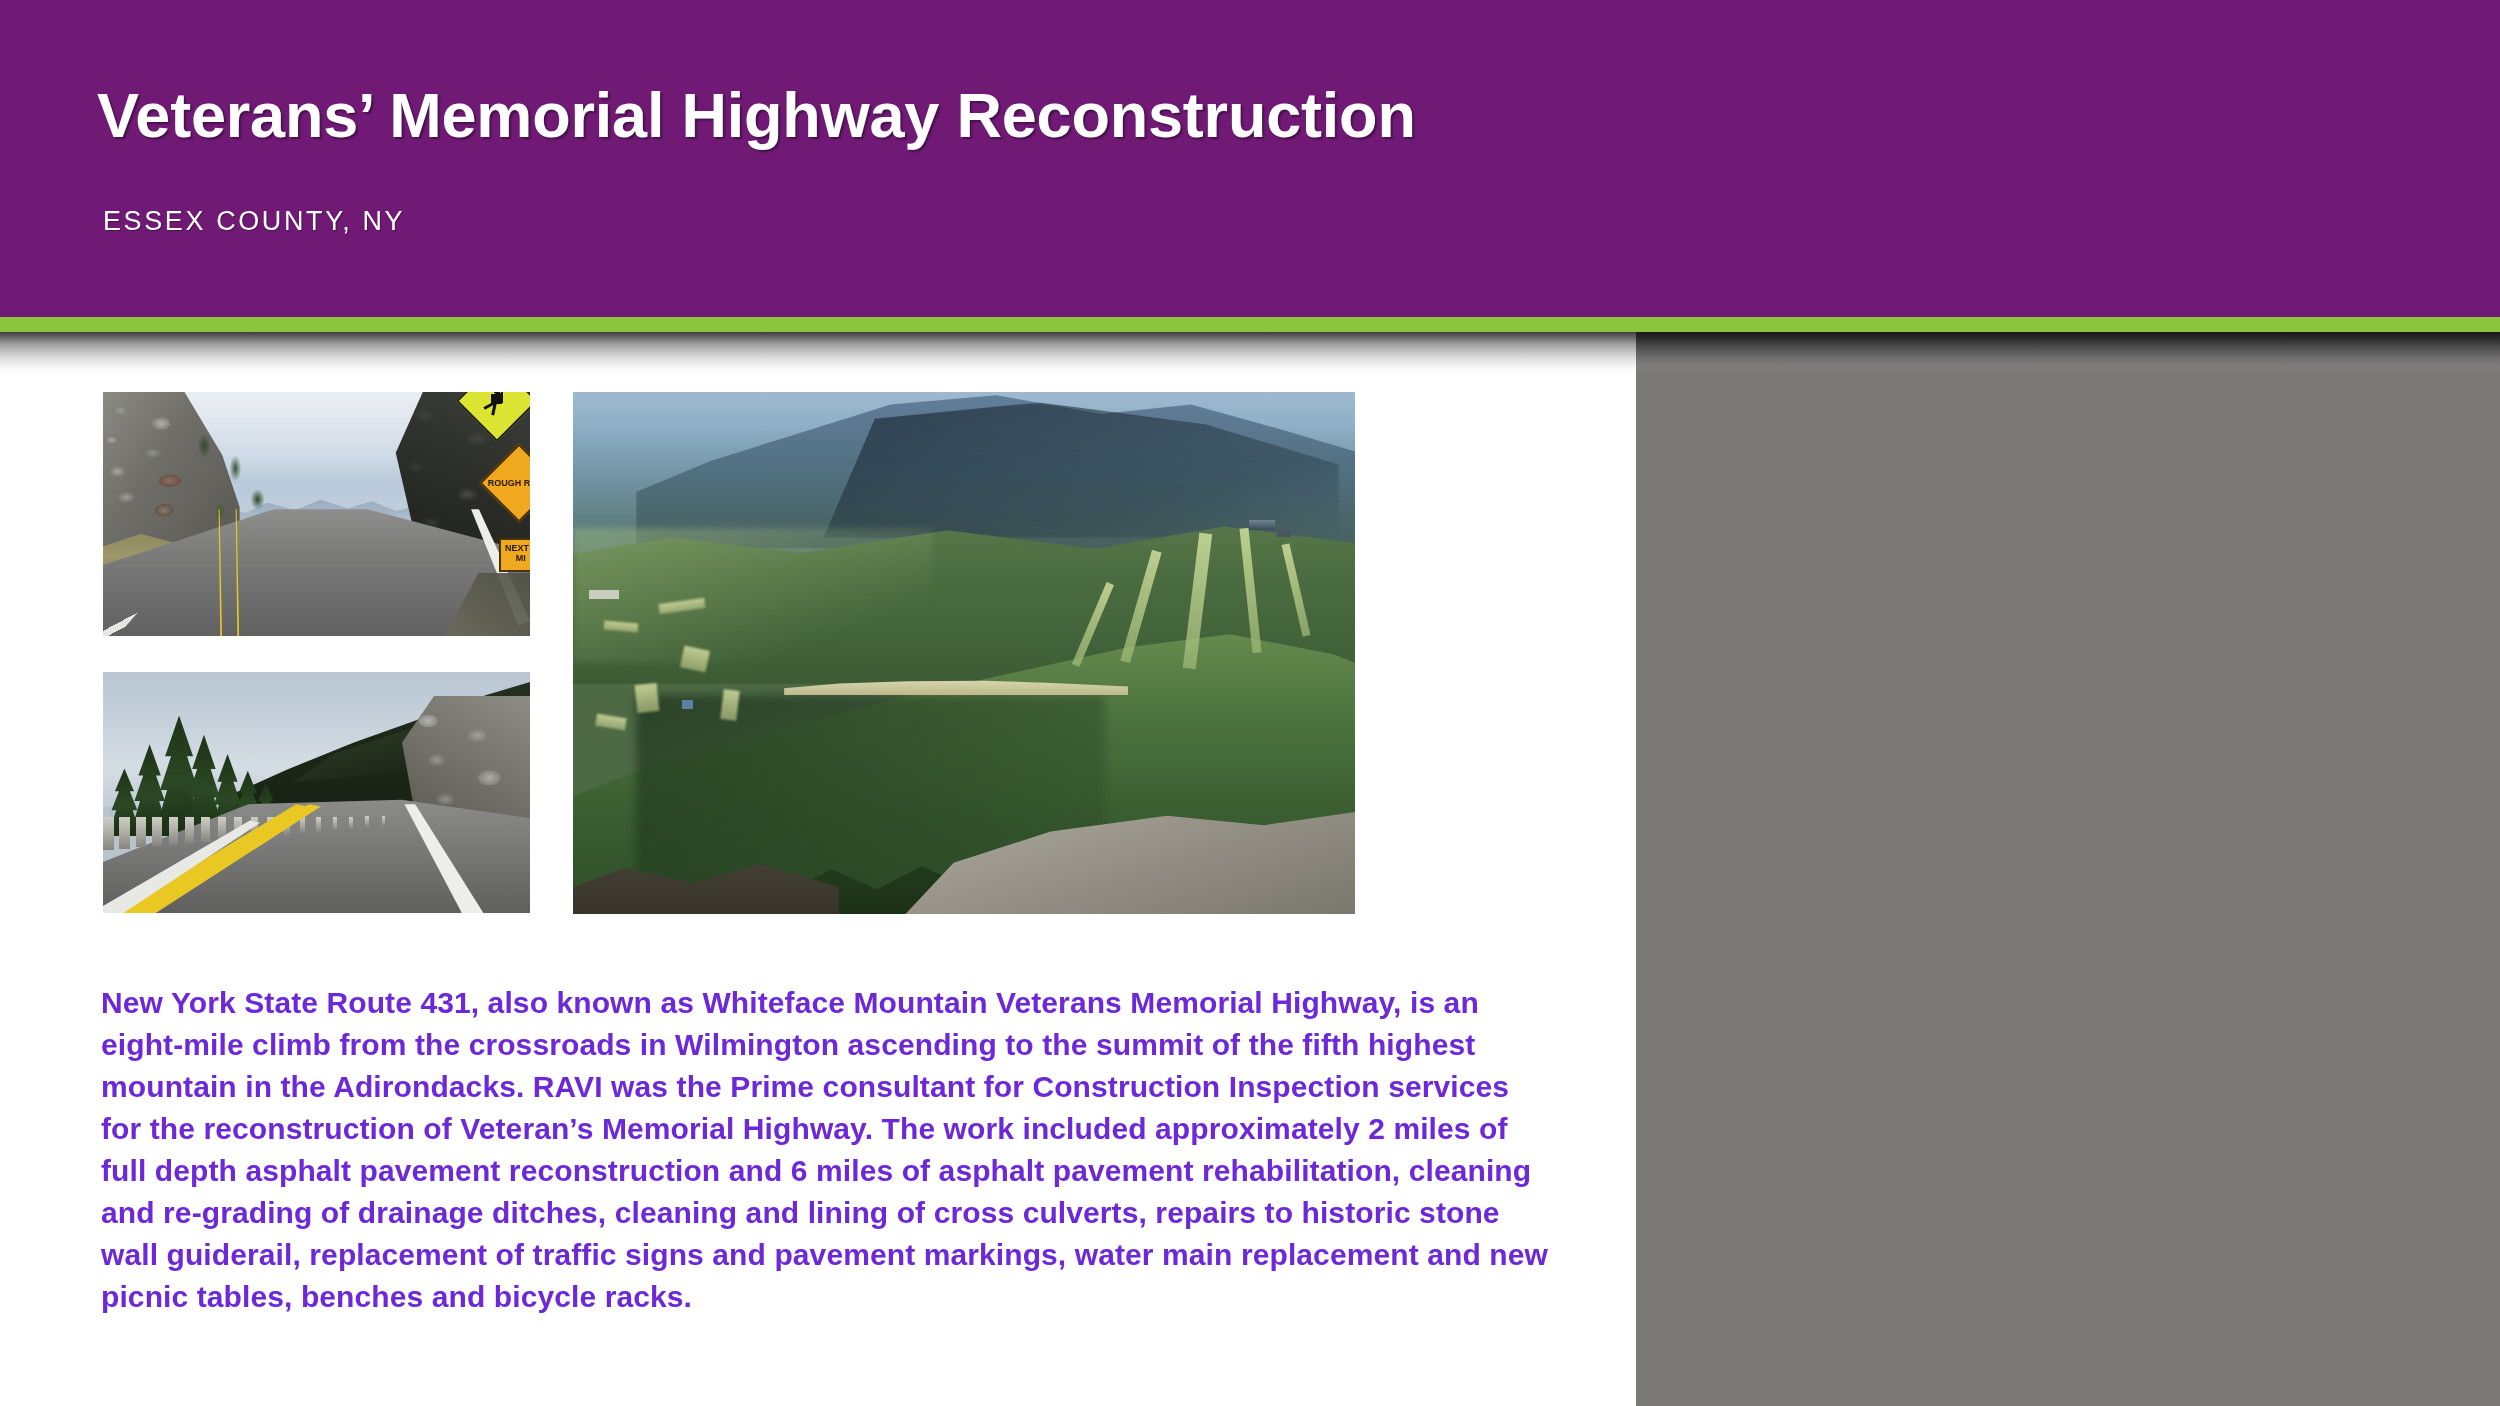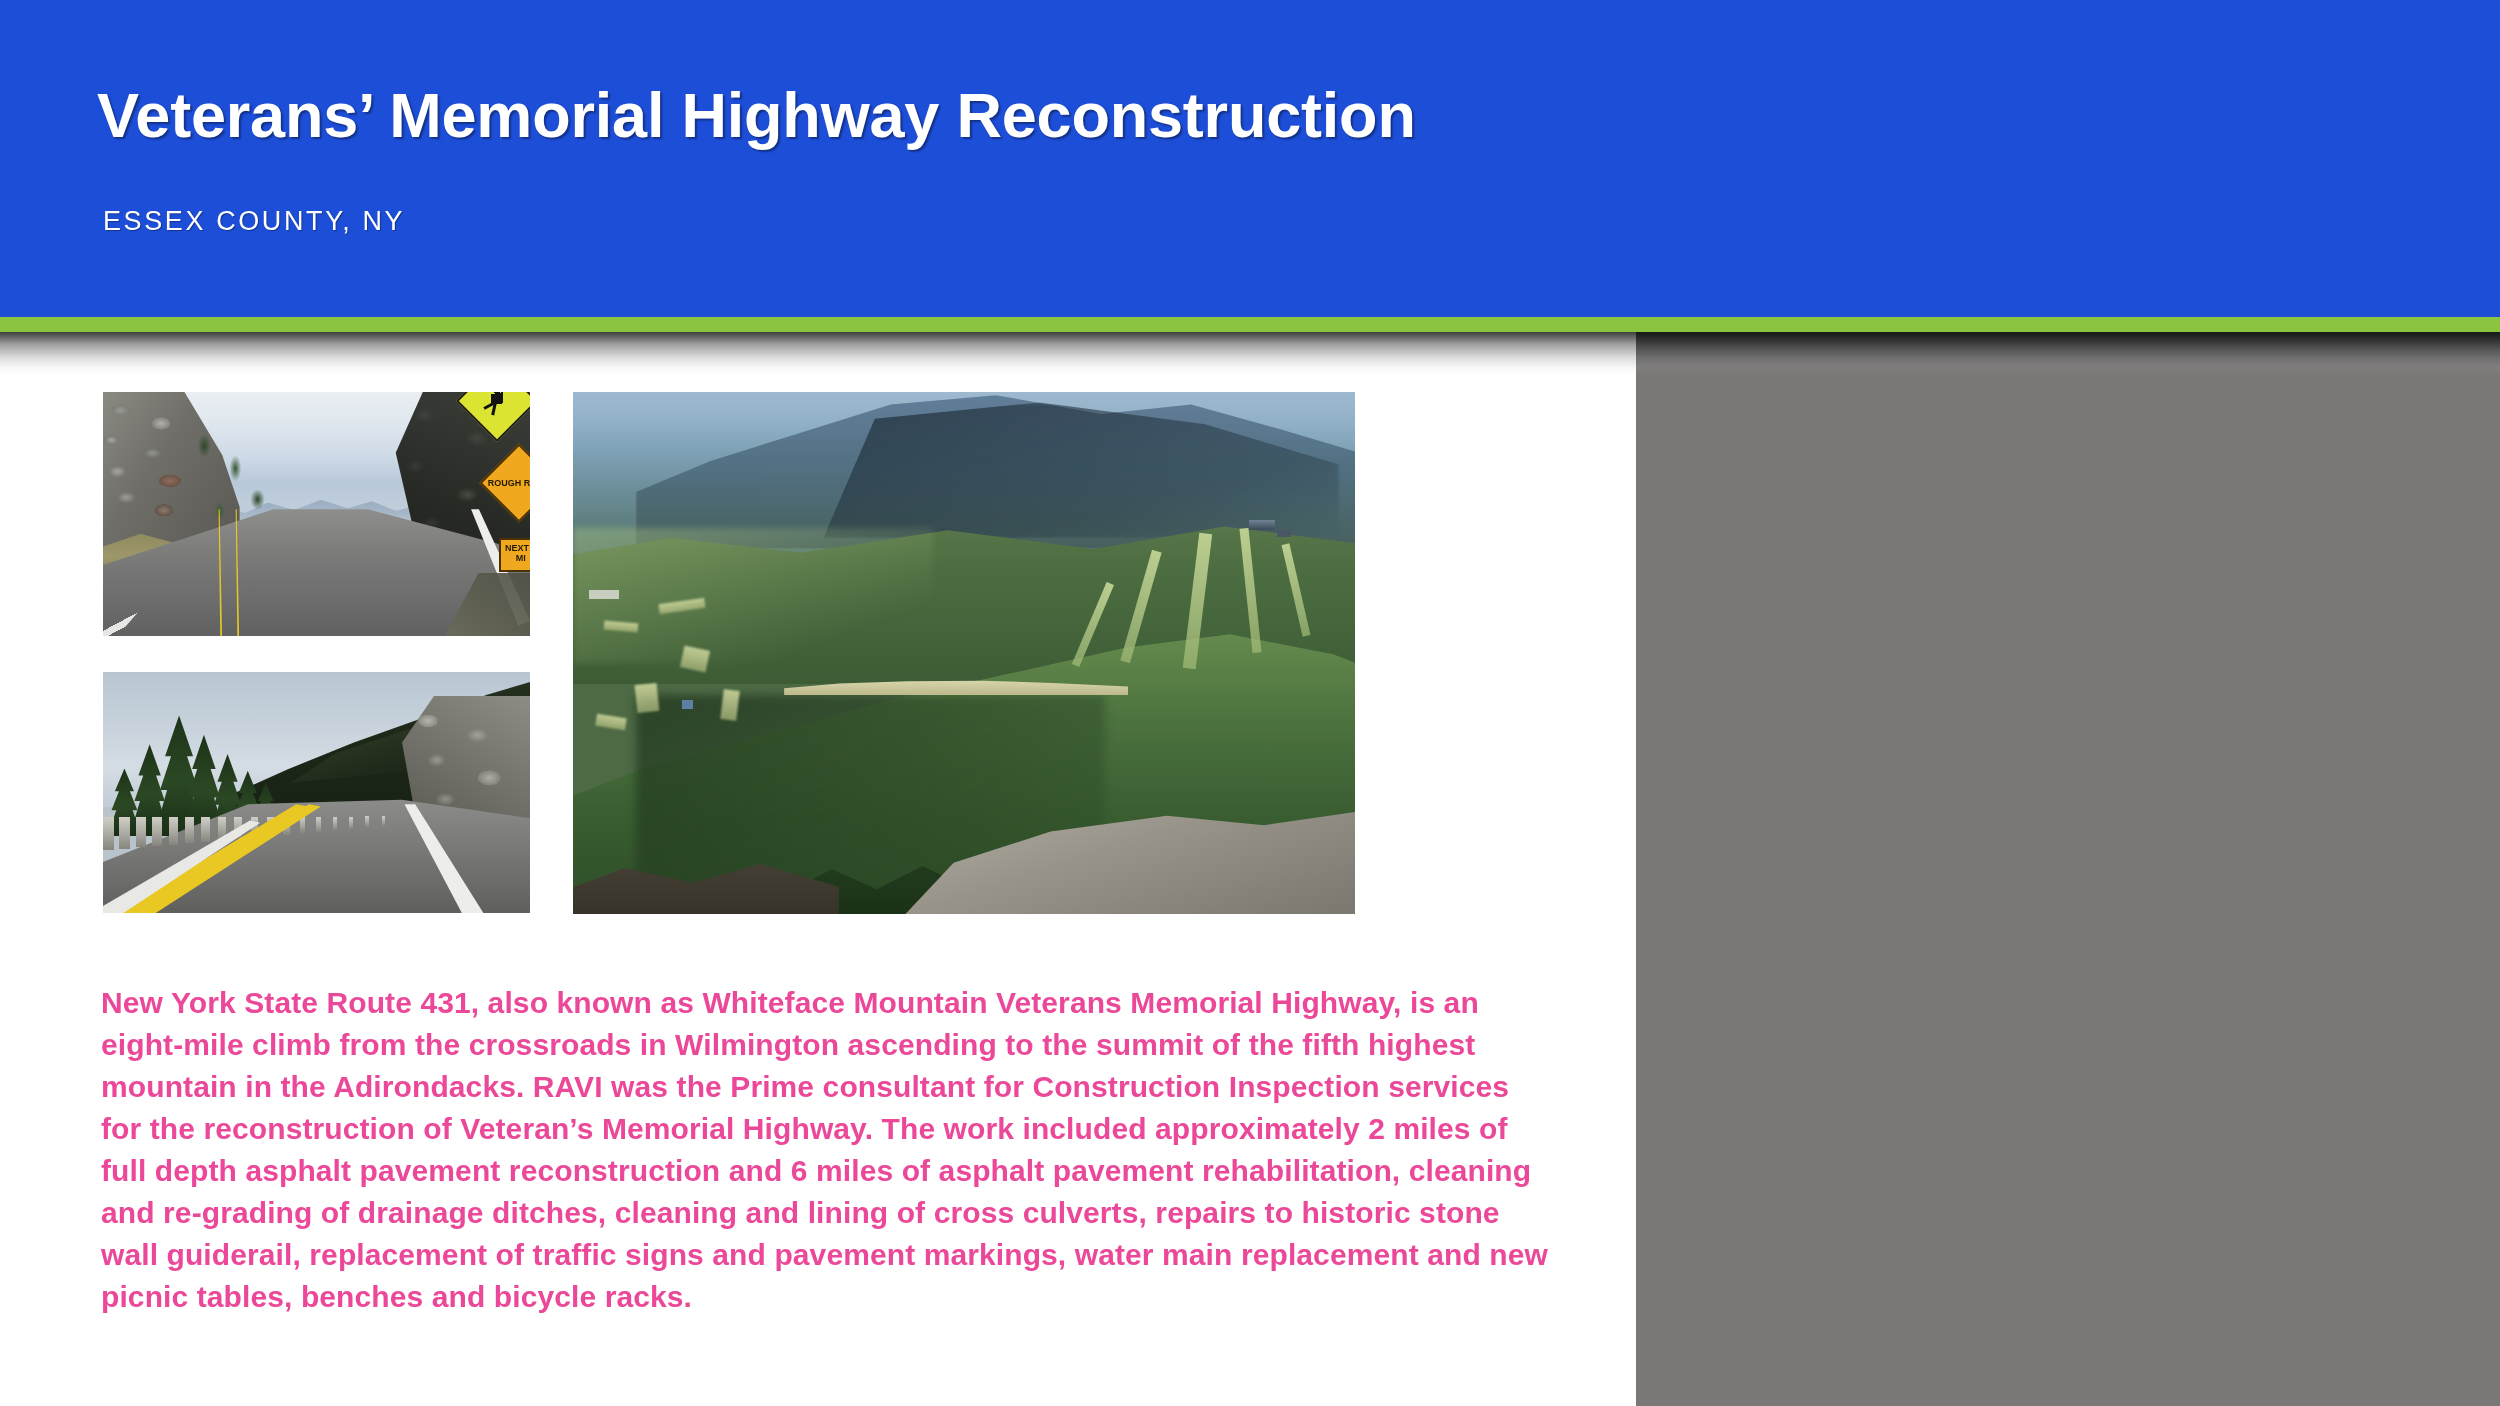--- a/index.html
+++ b/index.html
@@ -24,21 +24,21 @@
     background: #ffffff;
     overflow: hidden;
   }
 
   
   .header-band {
     position: absolute;
     left: 0; top: 0;
     width: 2500px;
     height: 317px;
-    background: #1d4ed8;
+    background: #701a75;
     z-index: 5;
   }
   .header-title {
     position: absolute;
     left: 97px;
     top: 84px;
     color: #ffffff;
     font-family: "Liberation Sans Narrow", "Liberation Sans", sans-serif;
     font-size: 63px;
     font-weight: bold;
@@ -499,21 +499,21 @@
     clip-path: polygon(0% 66%, 8% 40%, 16% 62%, 26% 34%, 36% 58%, 46% 30%,
                        56% 56%, 66% 32%, 76% 58%, 86% 36%, 94% 60%, 100% 44%, 100% 100%, 0% 100%);
   }
 
   
   .body-copy {
     position: absolute;
     left: 101px;
     top: 982px;
     width: 1455px;
-    color: #ec4899;
+    color: #6d28d9;
     font-family: "Liberation Sans Narrow", "Liberation Sans", sans-serif;
     font-size: 30px;
     font-weight: bold;
     line-height: 42px;
     letter-spacing: 0.1px;
     z-index: 3;
   }
 </style>
 </head>
 <body>

